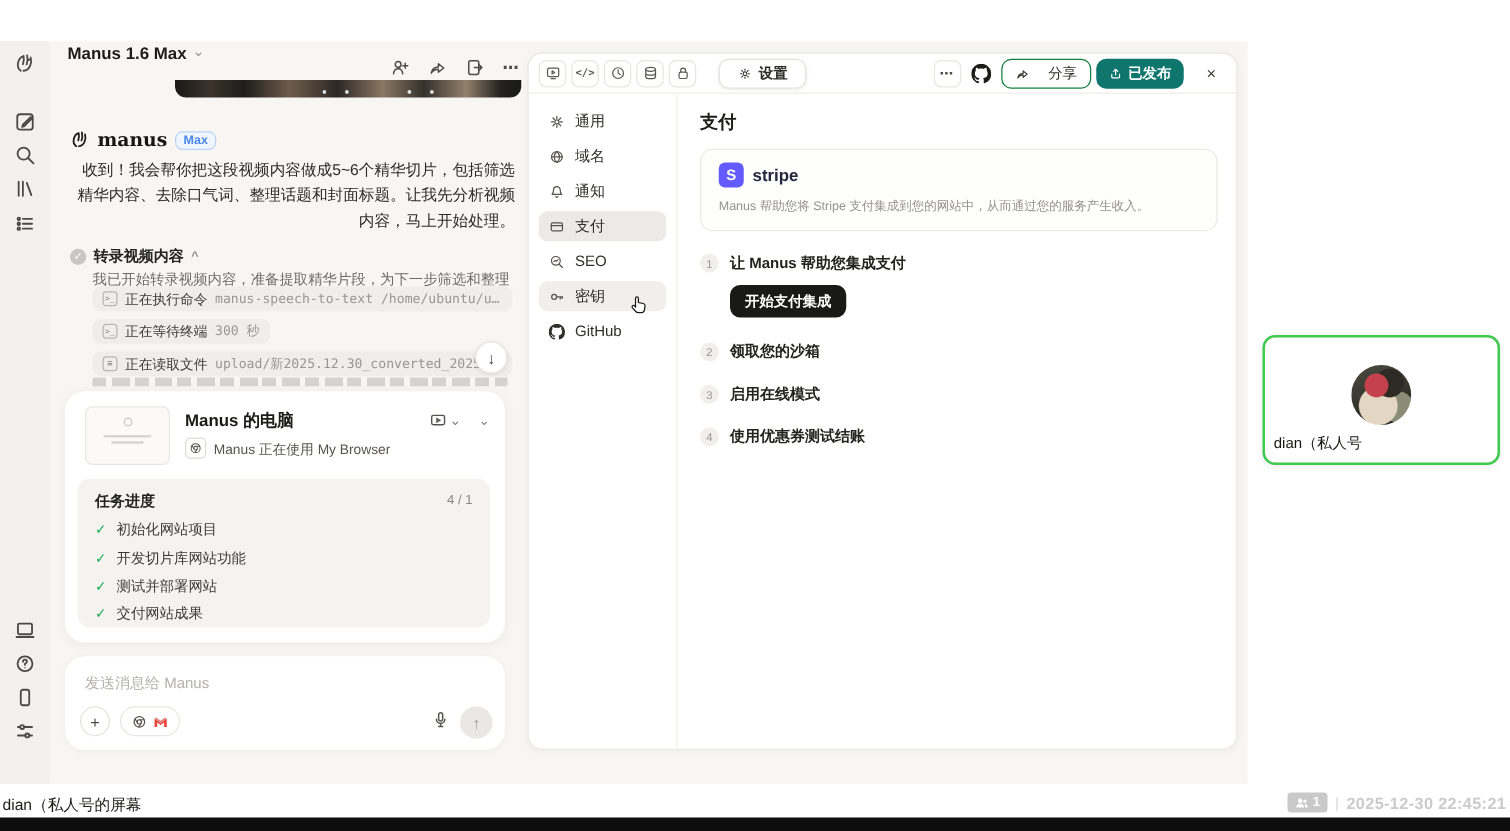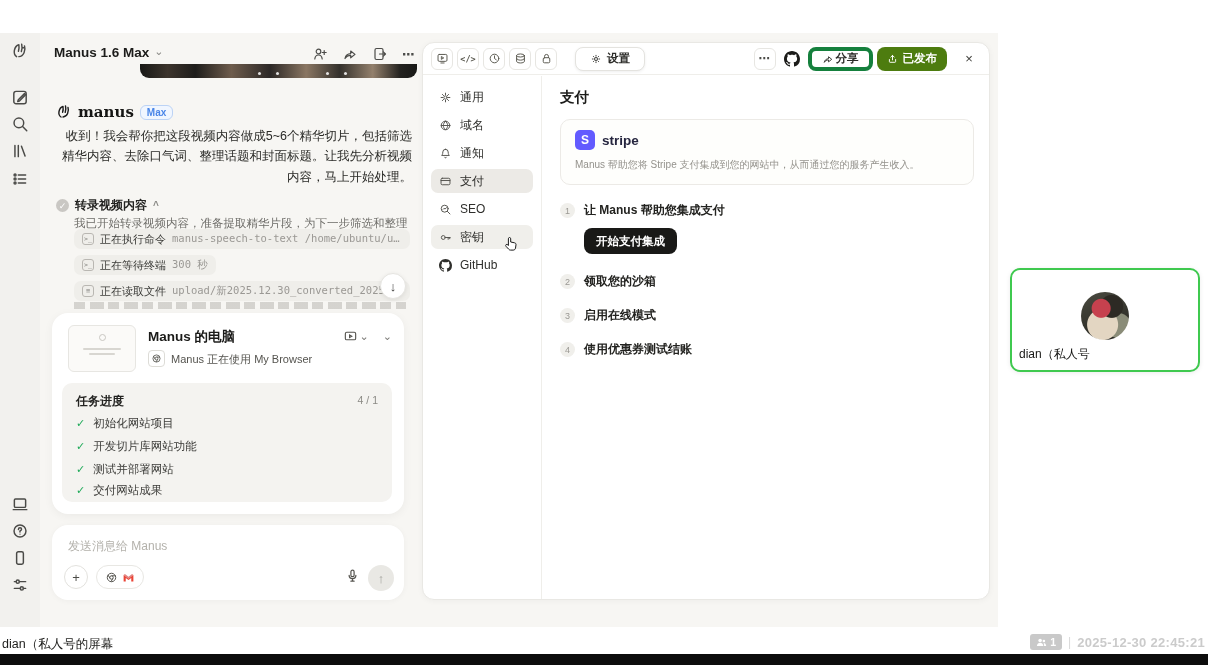--- a/index.html
+++ b/index.html
@@ -10,21 +10,21 @@
   
   #app { left:0; top:33px; width:998px; height:594px; background:#f7f6f3; }
 
   
   #rail { left:0; top:0; width:40px; height:594px; background:#f2f1ee; }
   .rail-ic { position:absolute; left:11px; width:18px; height:18px; color:#4a4a47; cursor:pointer; }
   .rail-ic svg { width:18px; height:18px; stroke:#4a4a47; stroke-width:1.3; fill:none; stroke-linecap:round; stroke-linejoin:round; }
 
   
   #chat { left:40px; top:0; width:382px; height:594px; }
-  .chat-title { left:14px; top:12px; font-size:13.5px; font-weight:700; color:#1c1c1a; display:flex; align-items:flex-start; gap:5px; }
+  .chat-title { left:14px; top:2px; font-size:13.5px; font-weight:700; color:#1c1c1a; display:flex; align-items:flex-start; gap:5px; }
   .chat-title .chev { font-size:11px; color:#8a8a86; font-weight:400; }
   .hdr-icons { right:6px; top:13px; display:flex; gap:14px; align-items:center; }
   .hdr-icons .hic svg { width:16px; height:16px; stroke:#4c4c49; stroke-width:1.2; fill:none; stroke-linecap:round; stroke-linejoin:round; }
   .hdr-dots { color:#4c4c49; font-size:13px; letter-spacing:1px; font-weight:700; }
 
   #video-strip { left:100px; top:31px; width:277px; height:14px; border-radius:0 0 9px 9px; overflow:hidden;
     background:linear-gradient(90deg,#181816 0%,#3c342c 10%,#1e1d1b 20%,#6e5c4c 33%,#2c2826 47%,#8a7662 60%,#34312c 72%,#93806c 84%,#23221f 94%,#181816 100%); }
   #video-strip .dot { position:absolute; bottom:3px; width:3px; height:3px; border-radius:50%; background:rgba(255,255,255,.85); }
 
   .manus-row { left:16px; top:70px; display:flex; align-items:center; gap:6px; }
@@ -86,23 +86,23 @@
   #ptoolbar { left:0; top:0; width:100%; height:32px; border-bottom:1px solid #efeeea; display:flex; align-items:center; padding:0 8px; gap:4px; }
   .tb-btn { width:22px; height:22px; border:1px solid #e7e6e2; border-radius:6px; background:#fff; display:flex; align-items:center; justify-content:center; cursor:pointer; flex:none; }
   .tb-btn svg { width:13px; height:13px; stroke:#59584f; stroke-width:1.2; fill:none; stroke-linecap:round; stroke-linejoin:round; }
   .tb-code { font-size:8.5px; font-family:"DejaVu Sans Mono",monospace; color:#59584f; font-weight:700; }
   #tb-settings { margin-left:14px; height:24px; padding:0 14px; border:1px solid #e4e3df; border-radius:8px; background:#fff; box-shadow:0 1px 3px rgba(0,0,0,.07); display:flex; align-items:center; gap:5px; font-size:11.5px; color:#2c2c29; font-weight:600; cursor:pointer; }
   #tb-settings svg { width:12px; height:12px; stroke:#3c3c38; stroke-width:1.3; fill:none; }
   .tb-spacer { flex:1; }
   .tb-more { letter-spacing:1px; font-size:11px; color:#4c4c48; font-weight:700; }
   .tb-github svg { width:16px; height:16px; fill:#1c1c1a; }
   .tb-github { width:24px; height:24px; display:flex; align-items:center; justify-content:center; cursor:pointer; flex:none; }
-  #tb-share { height:24px; padding:0 10px; border:4px solid #15803d; border-radius:8px; display:flex; align-items:center; gap:2px; font-size:11.5px; color:#2c2c29; font-weight:700; cursor:pointer; flex:none; }
+  #tb-share { height:24px; padding:0 10px; border:1px solid #15803d; border-radius:8px; display:flex; align-items:center; gap:15px; font-size:11.5px; color:#2c2c29; font-weight:400; cursor:pointer; flex:none; }
   #tb-share svg { width:12px; height:12px; stroke:#3c3c38; stroke-width:1.3; fill:none; stroke-linejoin:round; }
-  #tb-pub { height:24px; padding:0 10px; border-radius:8px; background:#4d7c0f; color:#fff; display:flex; align-items:center; gap:5px; font-size:11.5px; font-weight:600; cursor:pointer; flex:none; }
+  #tb-pub { height:24px; padding:0 10px; border-radius:8px; background:#0f766e; color:#fff; display:flex; align-items:center; gap:5px; font-size:11.5px; font-weight:600; cursor:pointer; flex:none; }
   #tb-pub svg { width:11px; height:11px; stroke:#fff; stroke-width:1.4; fill:none; stroke-linecap:round; }
   #tb-close { width:24px; height:24px; display:flex; align-items:center; justify-content:center; font-size:13px; color:#3c3c38; cursor:pointer; margin-left:6px; flex:none; }
 
   #pnav { left:0; top:33px; width:118px; bottom:0; padding-top:9px; }
   .nav-item { height:24px; margin:0 8px 4px; border-radius:7px; display:flex; align-items:center; gap:8px; padding:0 8px; font-size:12px; color:#2f2f2c; cursor:pointer; }
   .nav-item svg { width:13px; height:13px; stroke:#55544f; stroke-width:1.2; fill:none; stroke-linecap:round; stroke-linejoin:round; flex:none; }
   .nav-item.sel { background:#eceae6; }
   .nav-item.hov { background:#f0efeb; }
   #pnav-divider { left:118px; top:33px; width:1px; bottom:0; background:#efeeea; }
 

